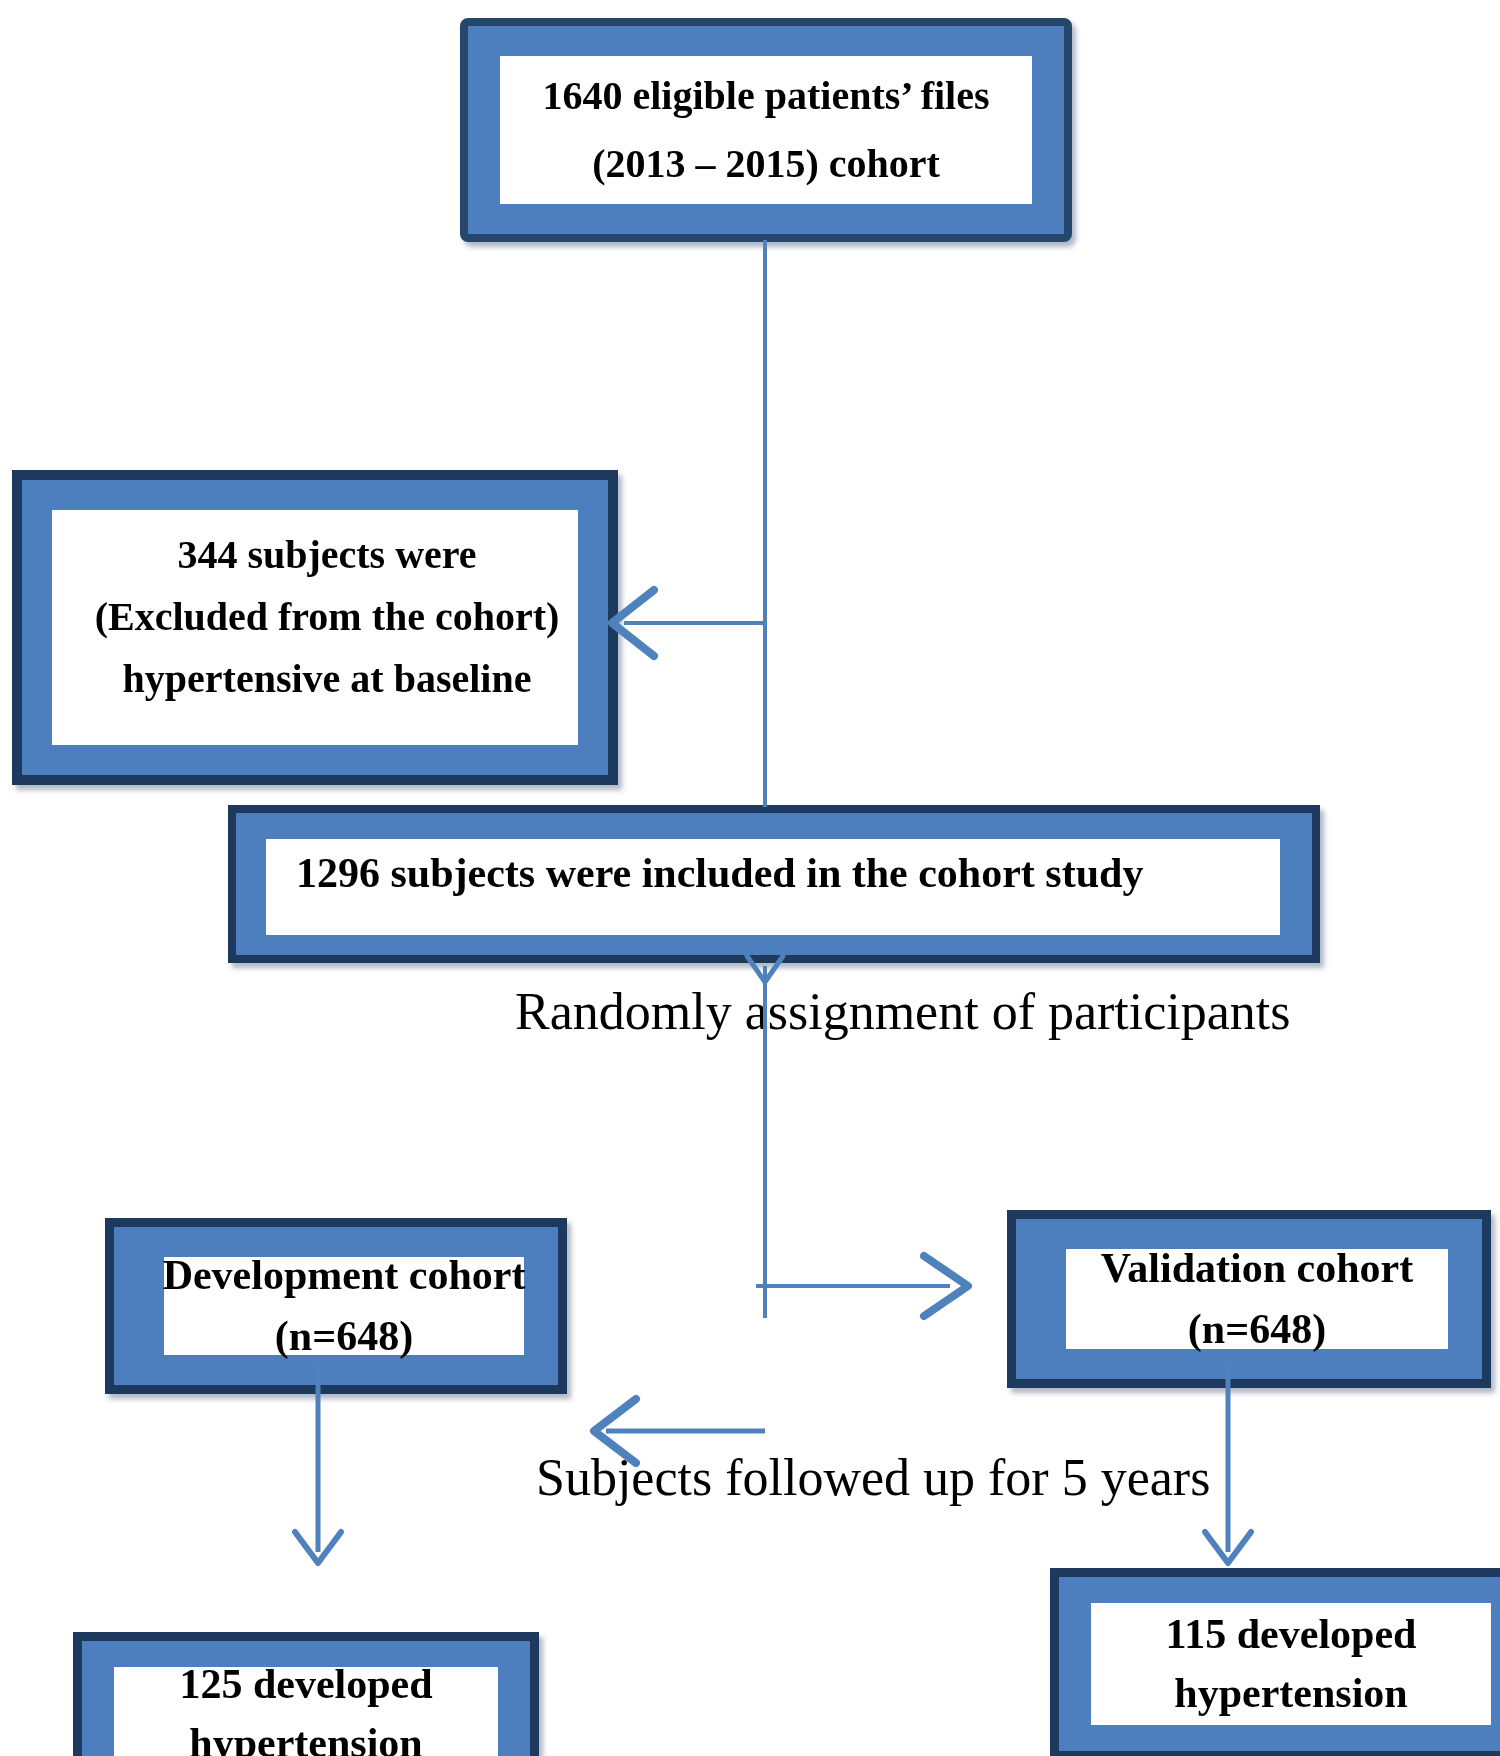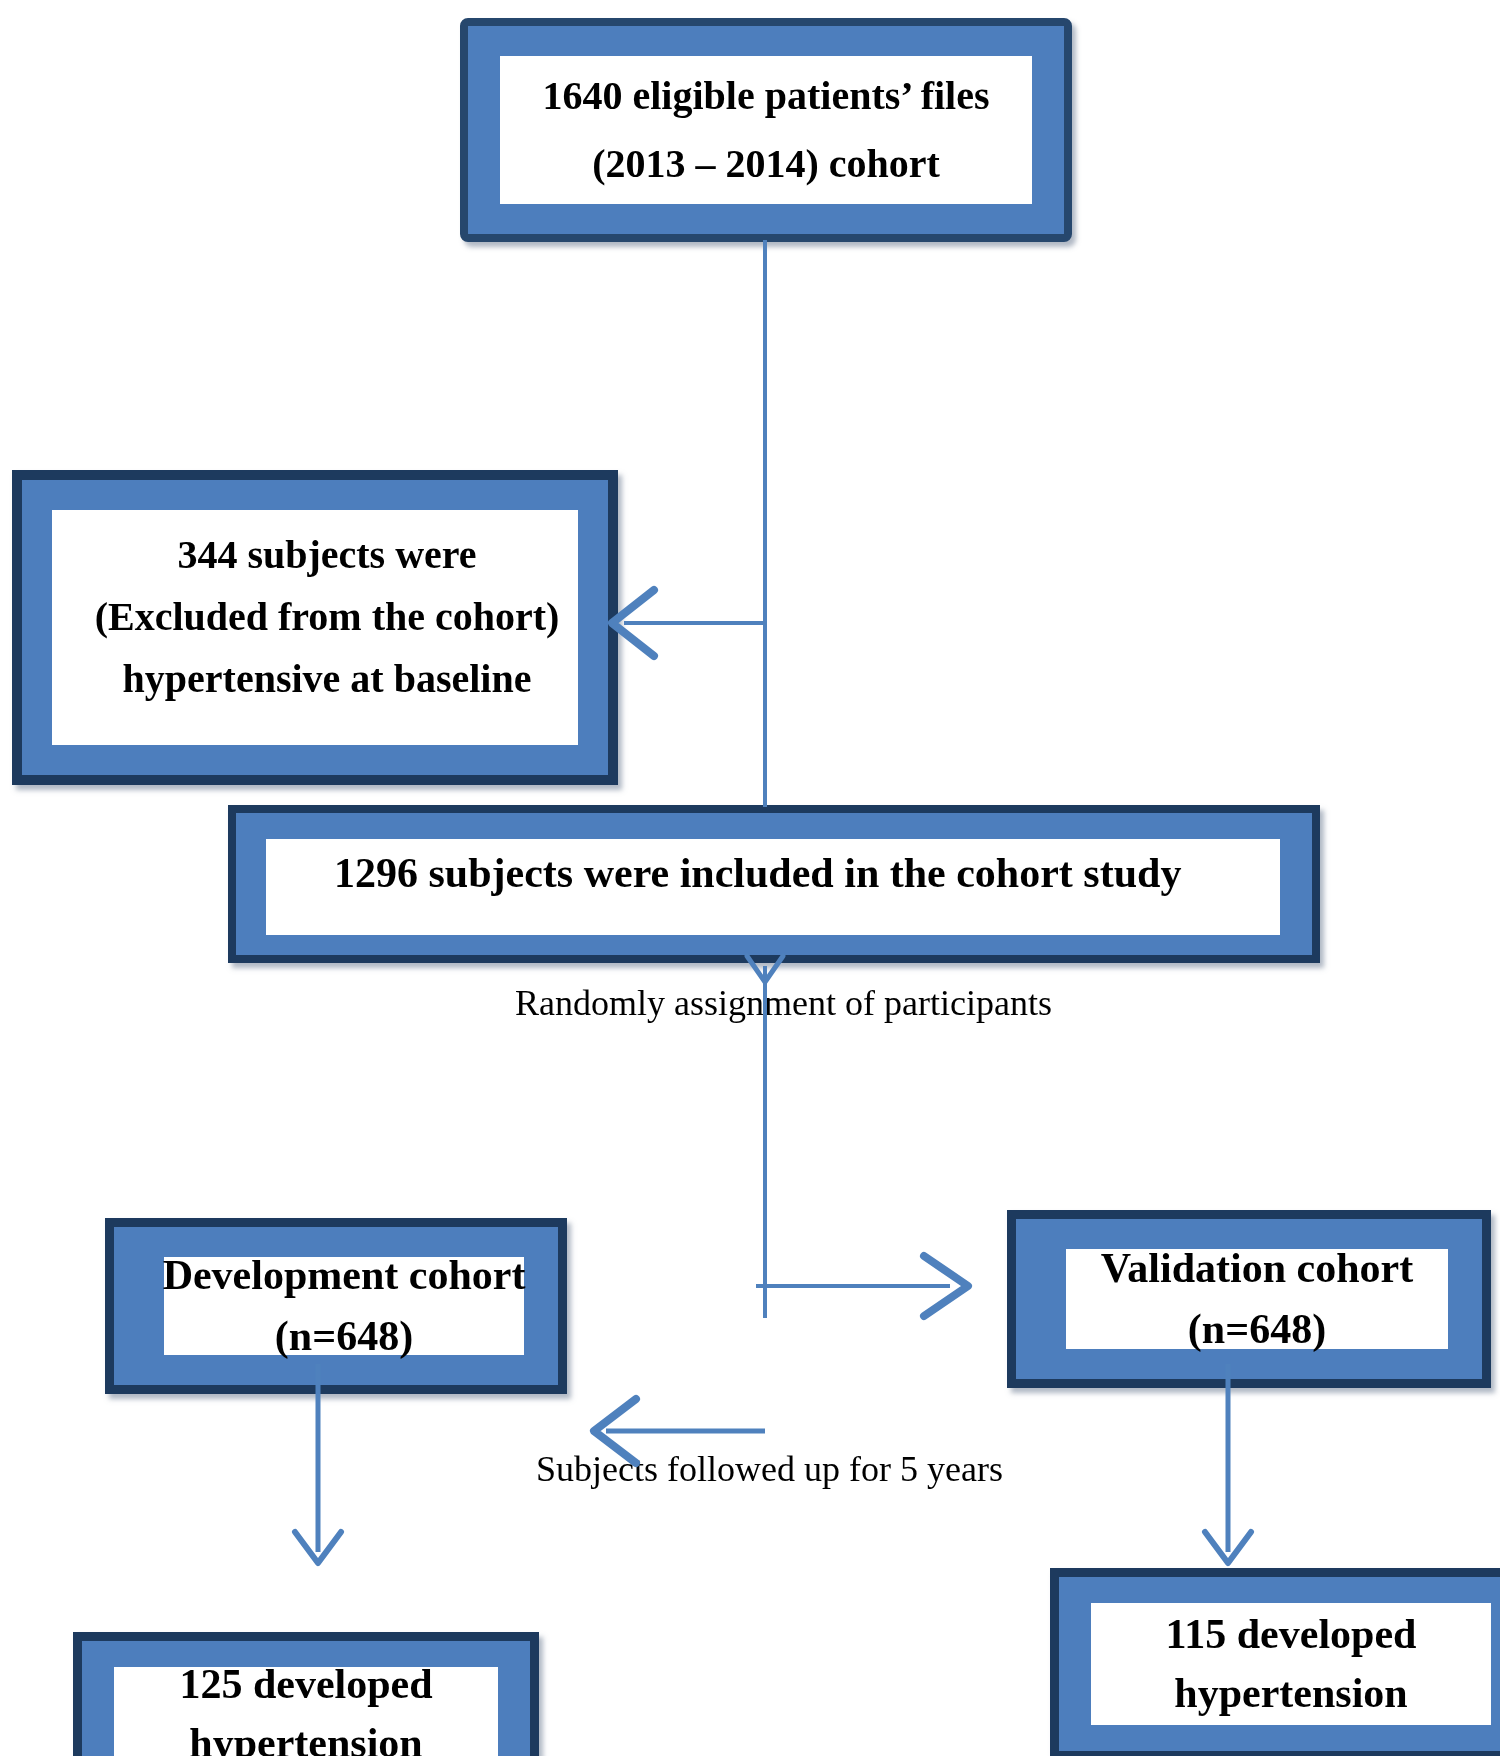--- a/index.html
+++ b/index.html
@@ -23,51 +23,51 @@
   #box-eligible .inner { left:32px; right:32px; top:30px; bottom:30px; justify-content:space-evenly; }
   #box-eligible p { font-size:40px; }
 
   
   #box-excluded { left:12px; top:470px; width:606px; height:315px; border-width:10px; }
   #box-excluded .inner { left:30px; right:30px; top:30px; bottom:30px; justify-content:flex-start; padding-top:14px;padding-left:24px; }
   #box-excluded p { font-size:40px; line-height:1.55; }
 
   
   #box-included { left:228px; top:805px; width:1092px; height:158px; border-width:8px; }
-  #box-included .inner { left:30px; right:32px; top:26px; bottom:20px; align-items:flex-start; justify-content:flex-start; padding:4px 0 0 68px; text-align:left; }
+  #box-included .inner { left:30px; right:32px; top:26px; bottom:20px; align-items:flex-start; justify-content:flex-start; padding:4px 0 0 30px; text-align:left; }
 
   
   #box-development { left:105px; top:1218px; width:462px; height:176px; }
   #box-validation  { left:1007px; top:1210px; width:484px; height:178px; }
   #box-development .inner, #box-validation .inner { left:34px; right:34px; top:30px; bottom:30px;margin-left:16px; }
 
   
   #box-dev-outcome { left:73px;  top:1632px; width:466px; height:163px; }
   #box-val-outcome { left:1050px; top:1568px; width:482px; height:192px; }
   #box-dev-outcome .inner, #box-val-outcome .inner { left:32px; right:32px; top:26px; bottom:26px; }
   #box-dev-outcome p, #box-val-outcome p { line-height:1.4; }
 
   .flow-label {
-    position:absolute; font-size:36px; font-weight:normal; white-space:nowrap;
+    position:absolute; font-size:52px; font-weight:normal; white-space:nowrap;
   }
   #label-randomization { left:515px; top:982px; }
   #label-followup { left:536px; top:1448px; }
 
   #arrow-overlay { position:absolute; left:0; top:0; width:1500px; height:1756px; pointer-events:none; }
   #arrow-overlay * { fill:none; stroke:#4f81bd; }
 </style>
 </head>
 <body>
 
 <div class="canvas">
 
   <div class="fbox" id="box-eligible">
     <div class="inner">
       <p>1640 eligible patients’ files</p>
-      <p>(2013 – 2014) cohort</p>
+      <p>(2013 – 2015) cohort</p>
     </div>
   </div>
 
   <div class="fbox" id="box-excluded">
     <div class="inner">
       <p>344 subjects were</p>
       <p>(Excluded from the cohort)</p>
       <p>hypertensive at baseline</p>
     </div>
   </div>

